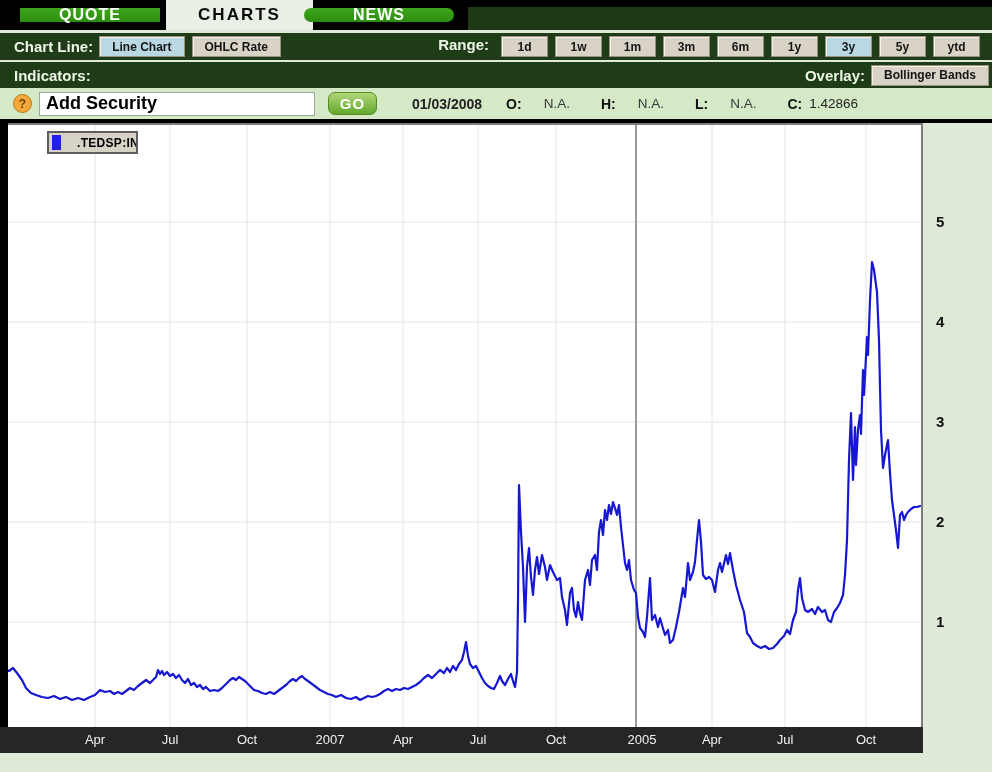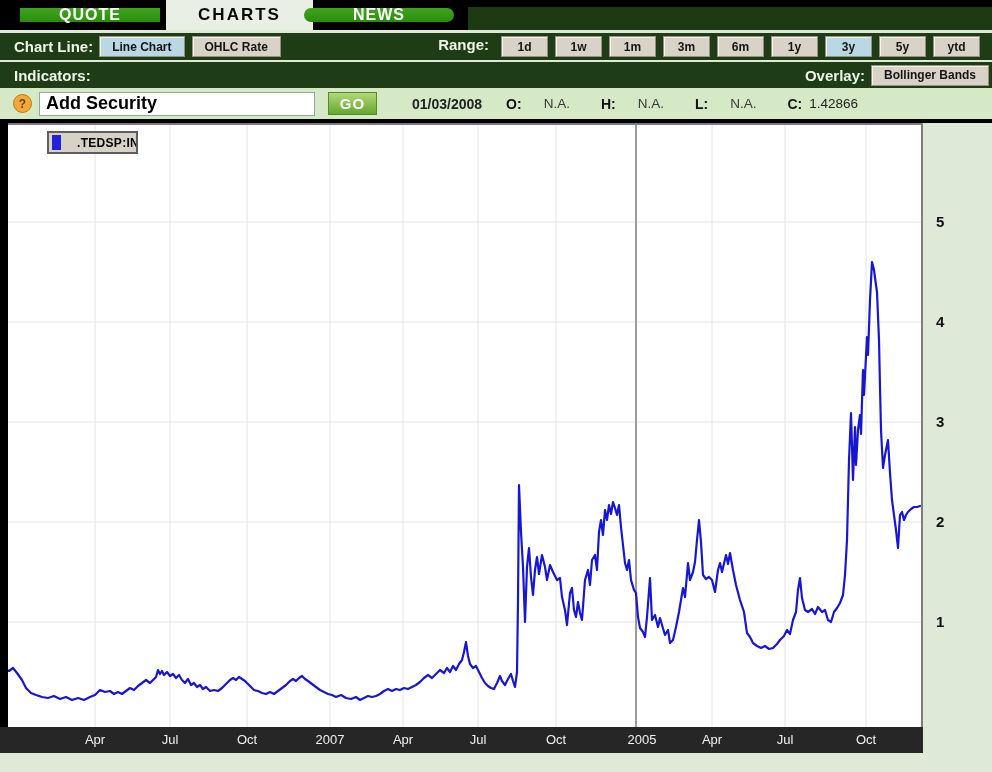--- a/index.html
+++ b/index.html
@@ -35,21 +35,21 @@
   .overlay-group{margin-left:auto;display:flex;align-items:center;padding-right:3px;}
 
   
   .row4{position:absolute;left:0;top:88px;width:992px;height:31px;background:#d5e9c7;
         display:flex;align-items:center;box-sizing:border-box;padding-left:13px;}
   .help-icon{width:17px;height:17px;border-radius:50%;background:#f3a83a;border:1px solid #b97a12;
         color:#6b4400;font-weight:bold;font-size:12px;display:flex;align-items:center;
         justify-content:center;cursor:pointer;flex:none;}
   .sec-input{margin-left:7px;width:262px;height:22px;border:1px solid #98a898;background:#fff;
         font-family:inherit;font-weight:bold;font-size:18px;color:#000;padding:0 6px;box-sizing:content-box;}
-  .go-btn{margin-left:13px;width:49px;height:23px;border-radius:0;
+  .go-btn{margin-left:13px;width:49px;height:23px;border-radius:7px;
         background:linear-gradient(#b2d878,#63a72d);border:1px solid #518d24;color:#fff;
         font-weight:bold;font-size:15px;letter-spacing:1px;cursor:pointer;display:flex;
         align-items:center;justify-content:center;font-family:inherit;}
   .date-label{margin-left:35px;font-weight:bold;font-size:14px;color:#222;white-space:nowrap;}
   #quote-fields{display:flex;align-items:center;}
   .qfield{display:flex;align-items:center;}
   .qlabel{font-weight:bold;font-size:14px;color:#111;margin-left:31px;}
   .qfield:first-child .qlabel{margin-left:24px;}
   .qvalue{font-size:13.5px;color:#3a3a3a;margin-left:22px;}
   .qvalue.tight{margin-left:7px;color:#222;}

